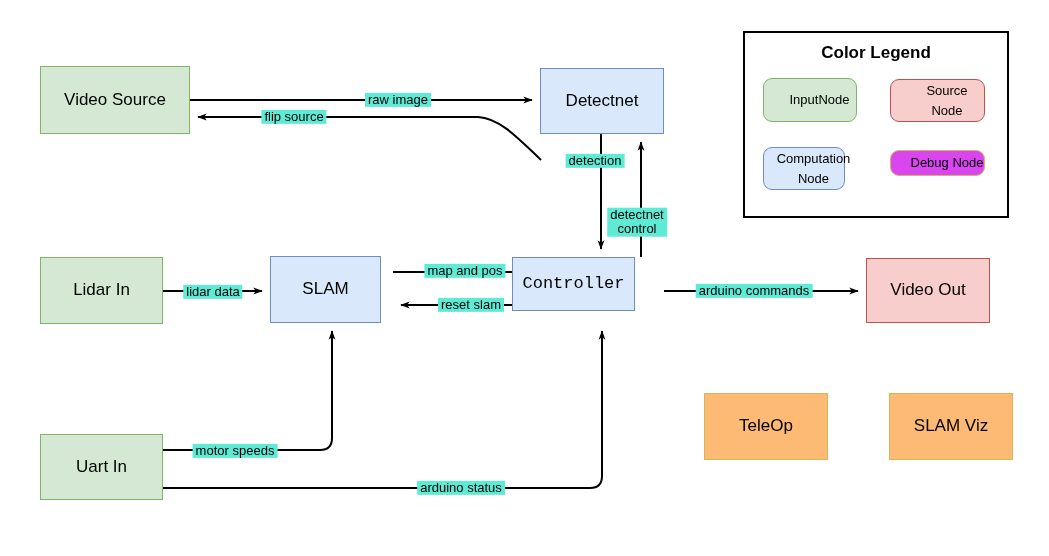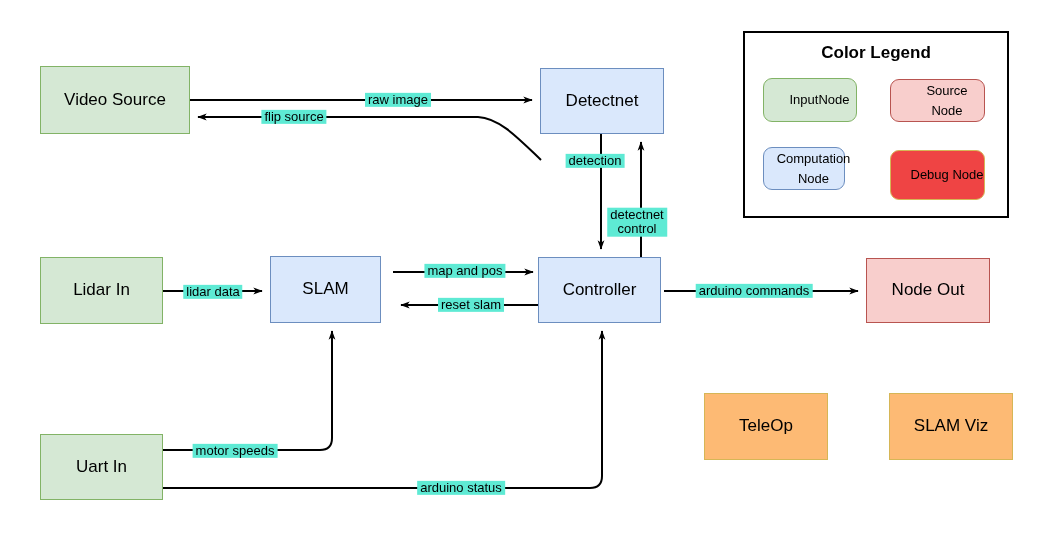--- a/index.html
+++ b/index.html
@@ -54,25 +54,25 @@
   </div>
   <div class="node blue" style="left:540px;top:68px;width:124px;height:66px;">
     <span>Detectnet</span>
   </div>
   <div class="node green" style="left:40px;top:257px;width:123px;height:67px;">
     <span>Lidar In</span>
   </div>
   <div class="node blue" style="left:270px;top:256px;width:111px;height:67px;">
     <span>SLAM</span>
   </div>
-  <div class="node blue" style="left:538px;top:257px;width:123px;height:66px;">
+  <div class="node blue" style="left:512px;top:257px;width:123px;height:54px;font-family:Liberation Mono, monospace;">
     <span>Controller</span>
   </div>
   <div class="node red" style="left:866px;top:258px;width:124px;height:65px;">
-    <span>Node Out</span>
+    <span>Video Out</span>
   </div>
   <div class="node green" style="left:40px;top:434px;width:123px;height:66px;">
     <span>Uart In</span>
   </div>
   <div class="node yellow" style="left:704px;top:393px;width:124px;height:67px;">
     <span>TeleOp</span>
   </div>
   <div class="node yellow" style="left:889px;top:393px;width:124px;height:67px;">
     <span>SLAM Viz</span>
   </div>
@@ -99,17 +99,17 @@
   </div>
   <div class="legend-node" style="left:890px;top:79px;width:95px;height:43px;background:#f8cecc;border-color:#b85450;">
     <span>Source Node</span>
   </div>
   <div class="legend-node" style="left:763px;top:147px;width:82px;height:43px;background:#dae8fc;border-color:#6c8ebf;">
     <div>
       <div>Computation</div>
       <div>Node</div>
     </div>
   </div>
-  <div class="legend-node" style="left:890px;top:150px;width:95px;height:50px;background:#ef4444;border-color:#d6b656;">
+  <div class="legend-node" style="left:890px;top:150px;width:95px;height:26px;background:#d946ef;border-color:#d6b656;">
     <span>Debug Node</span>
   </div>
 
 </div>
 
 </body></html>

